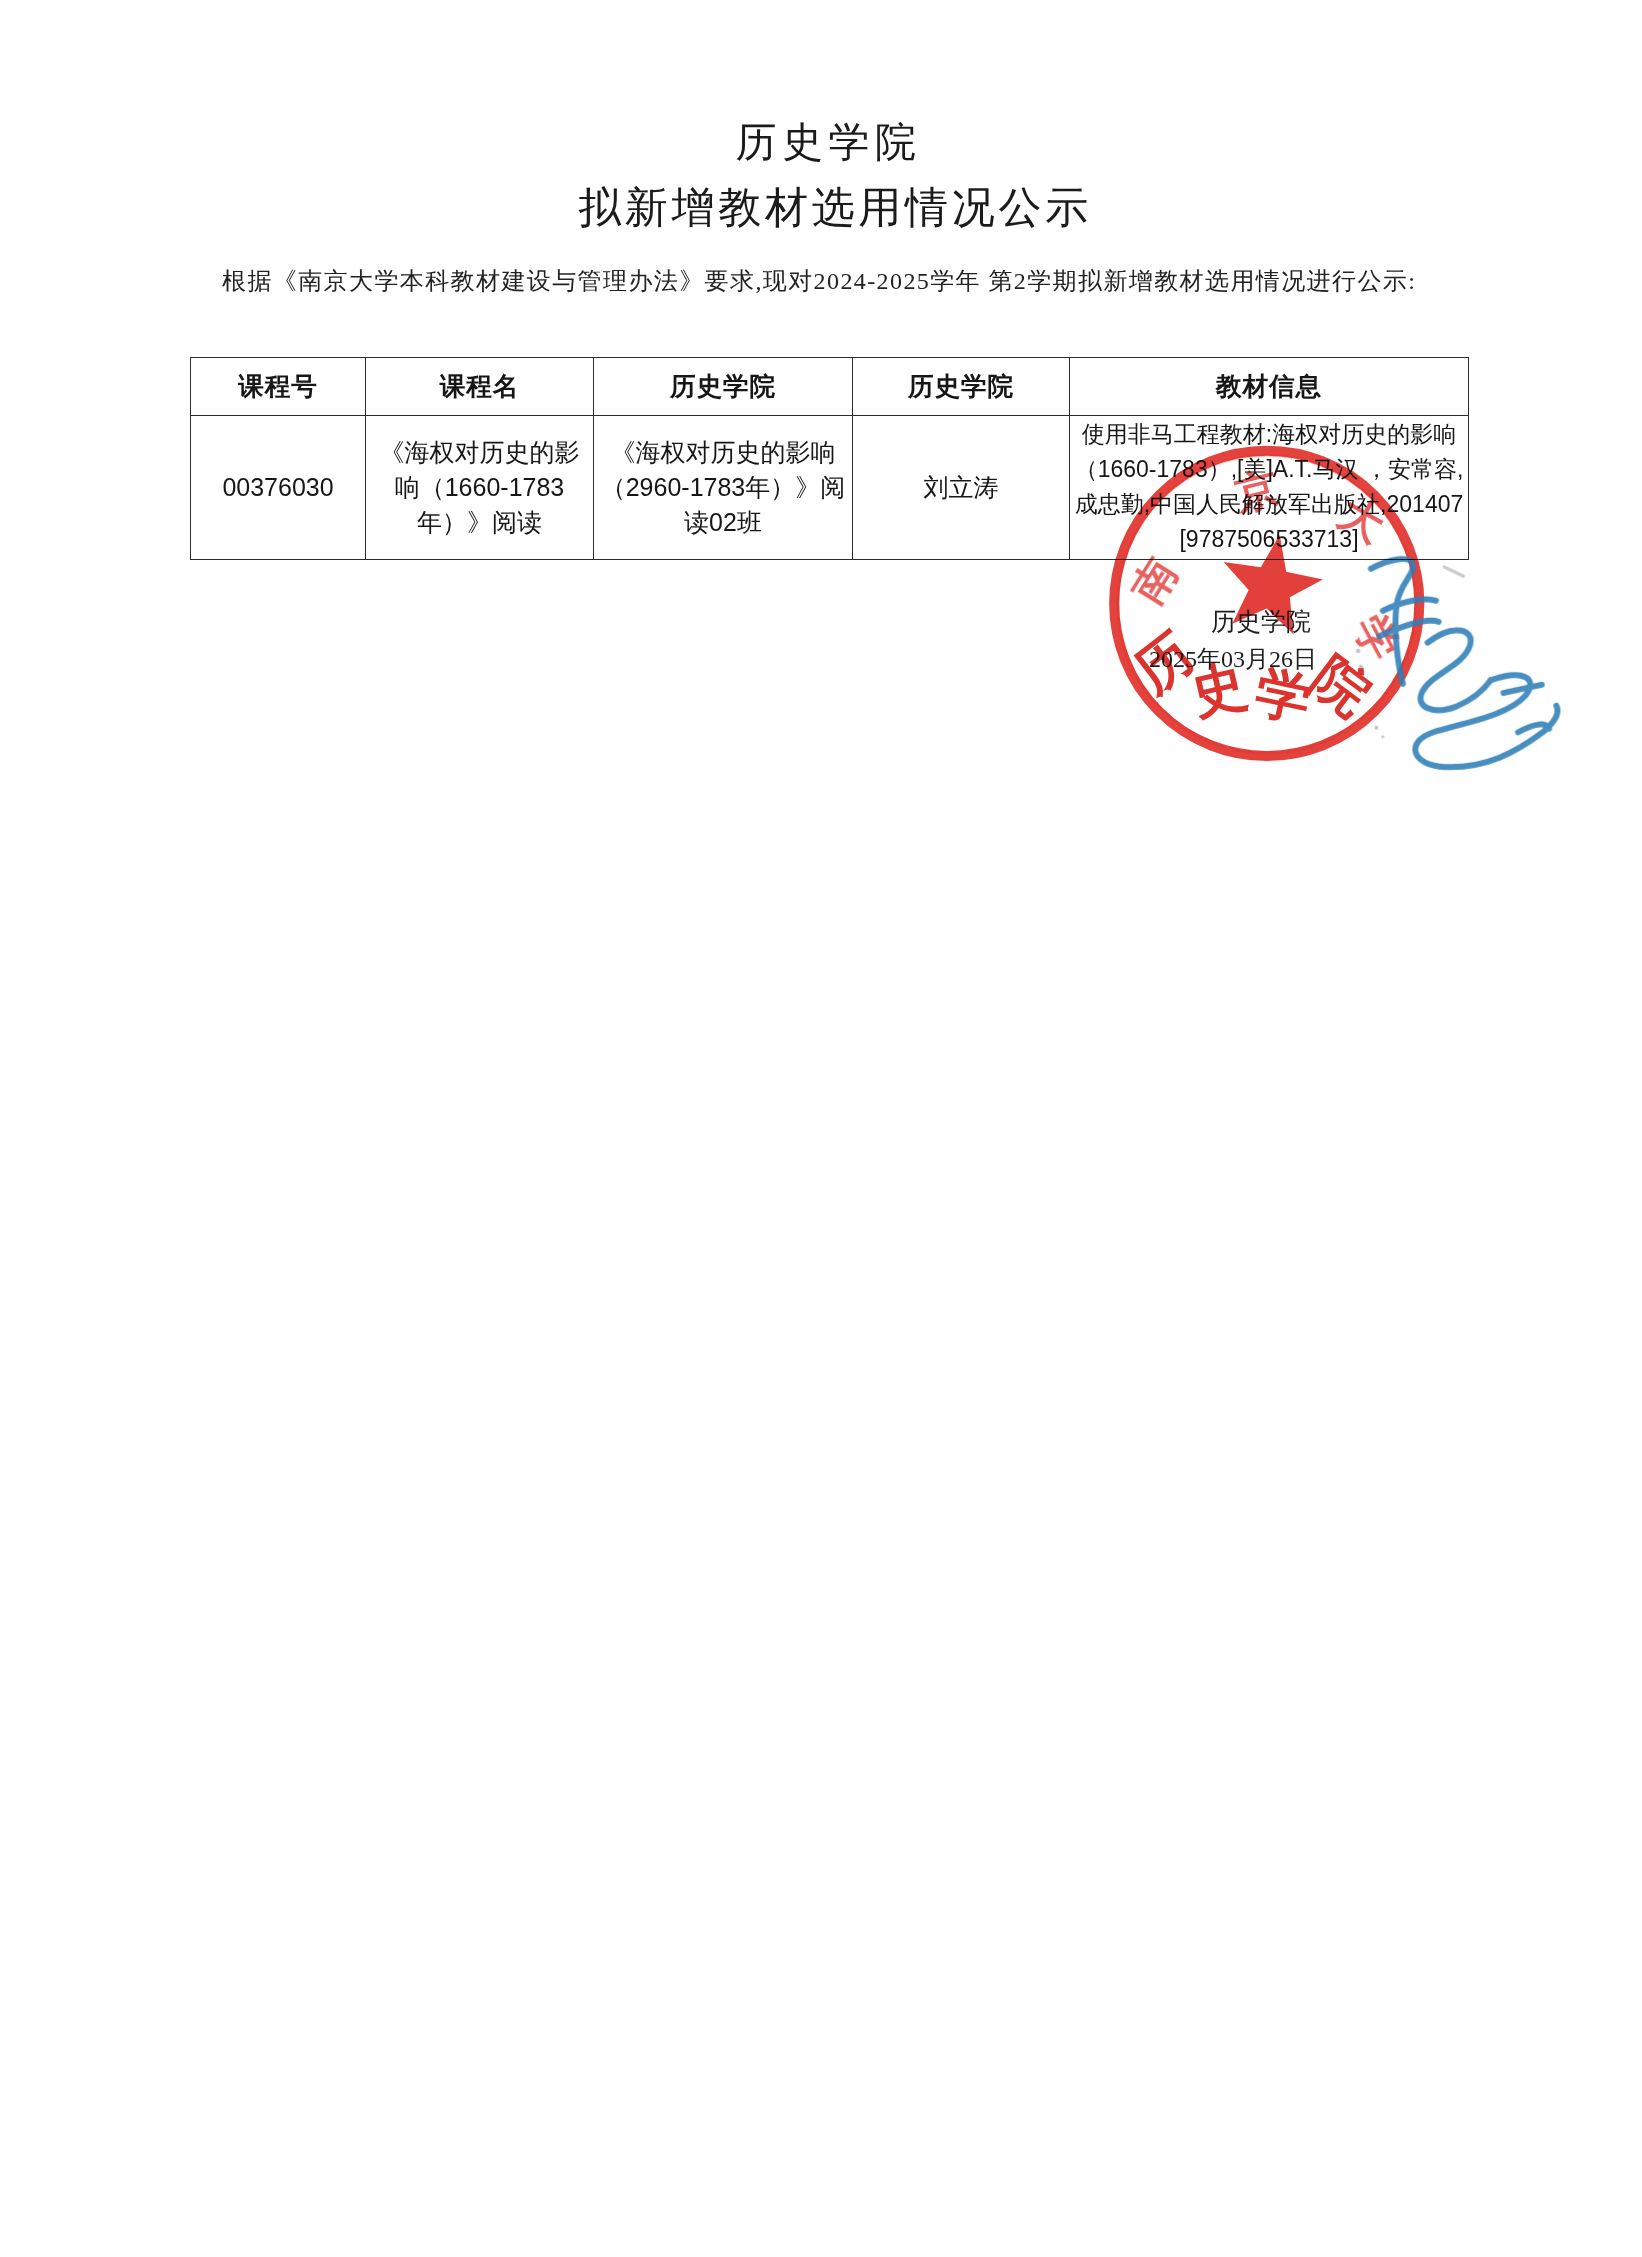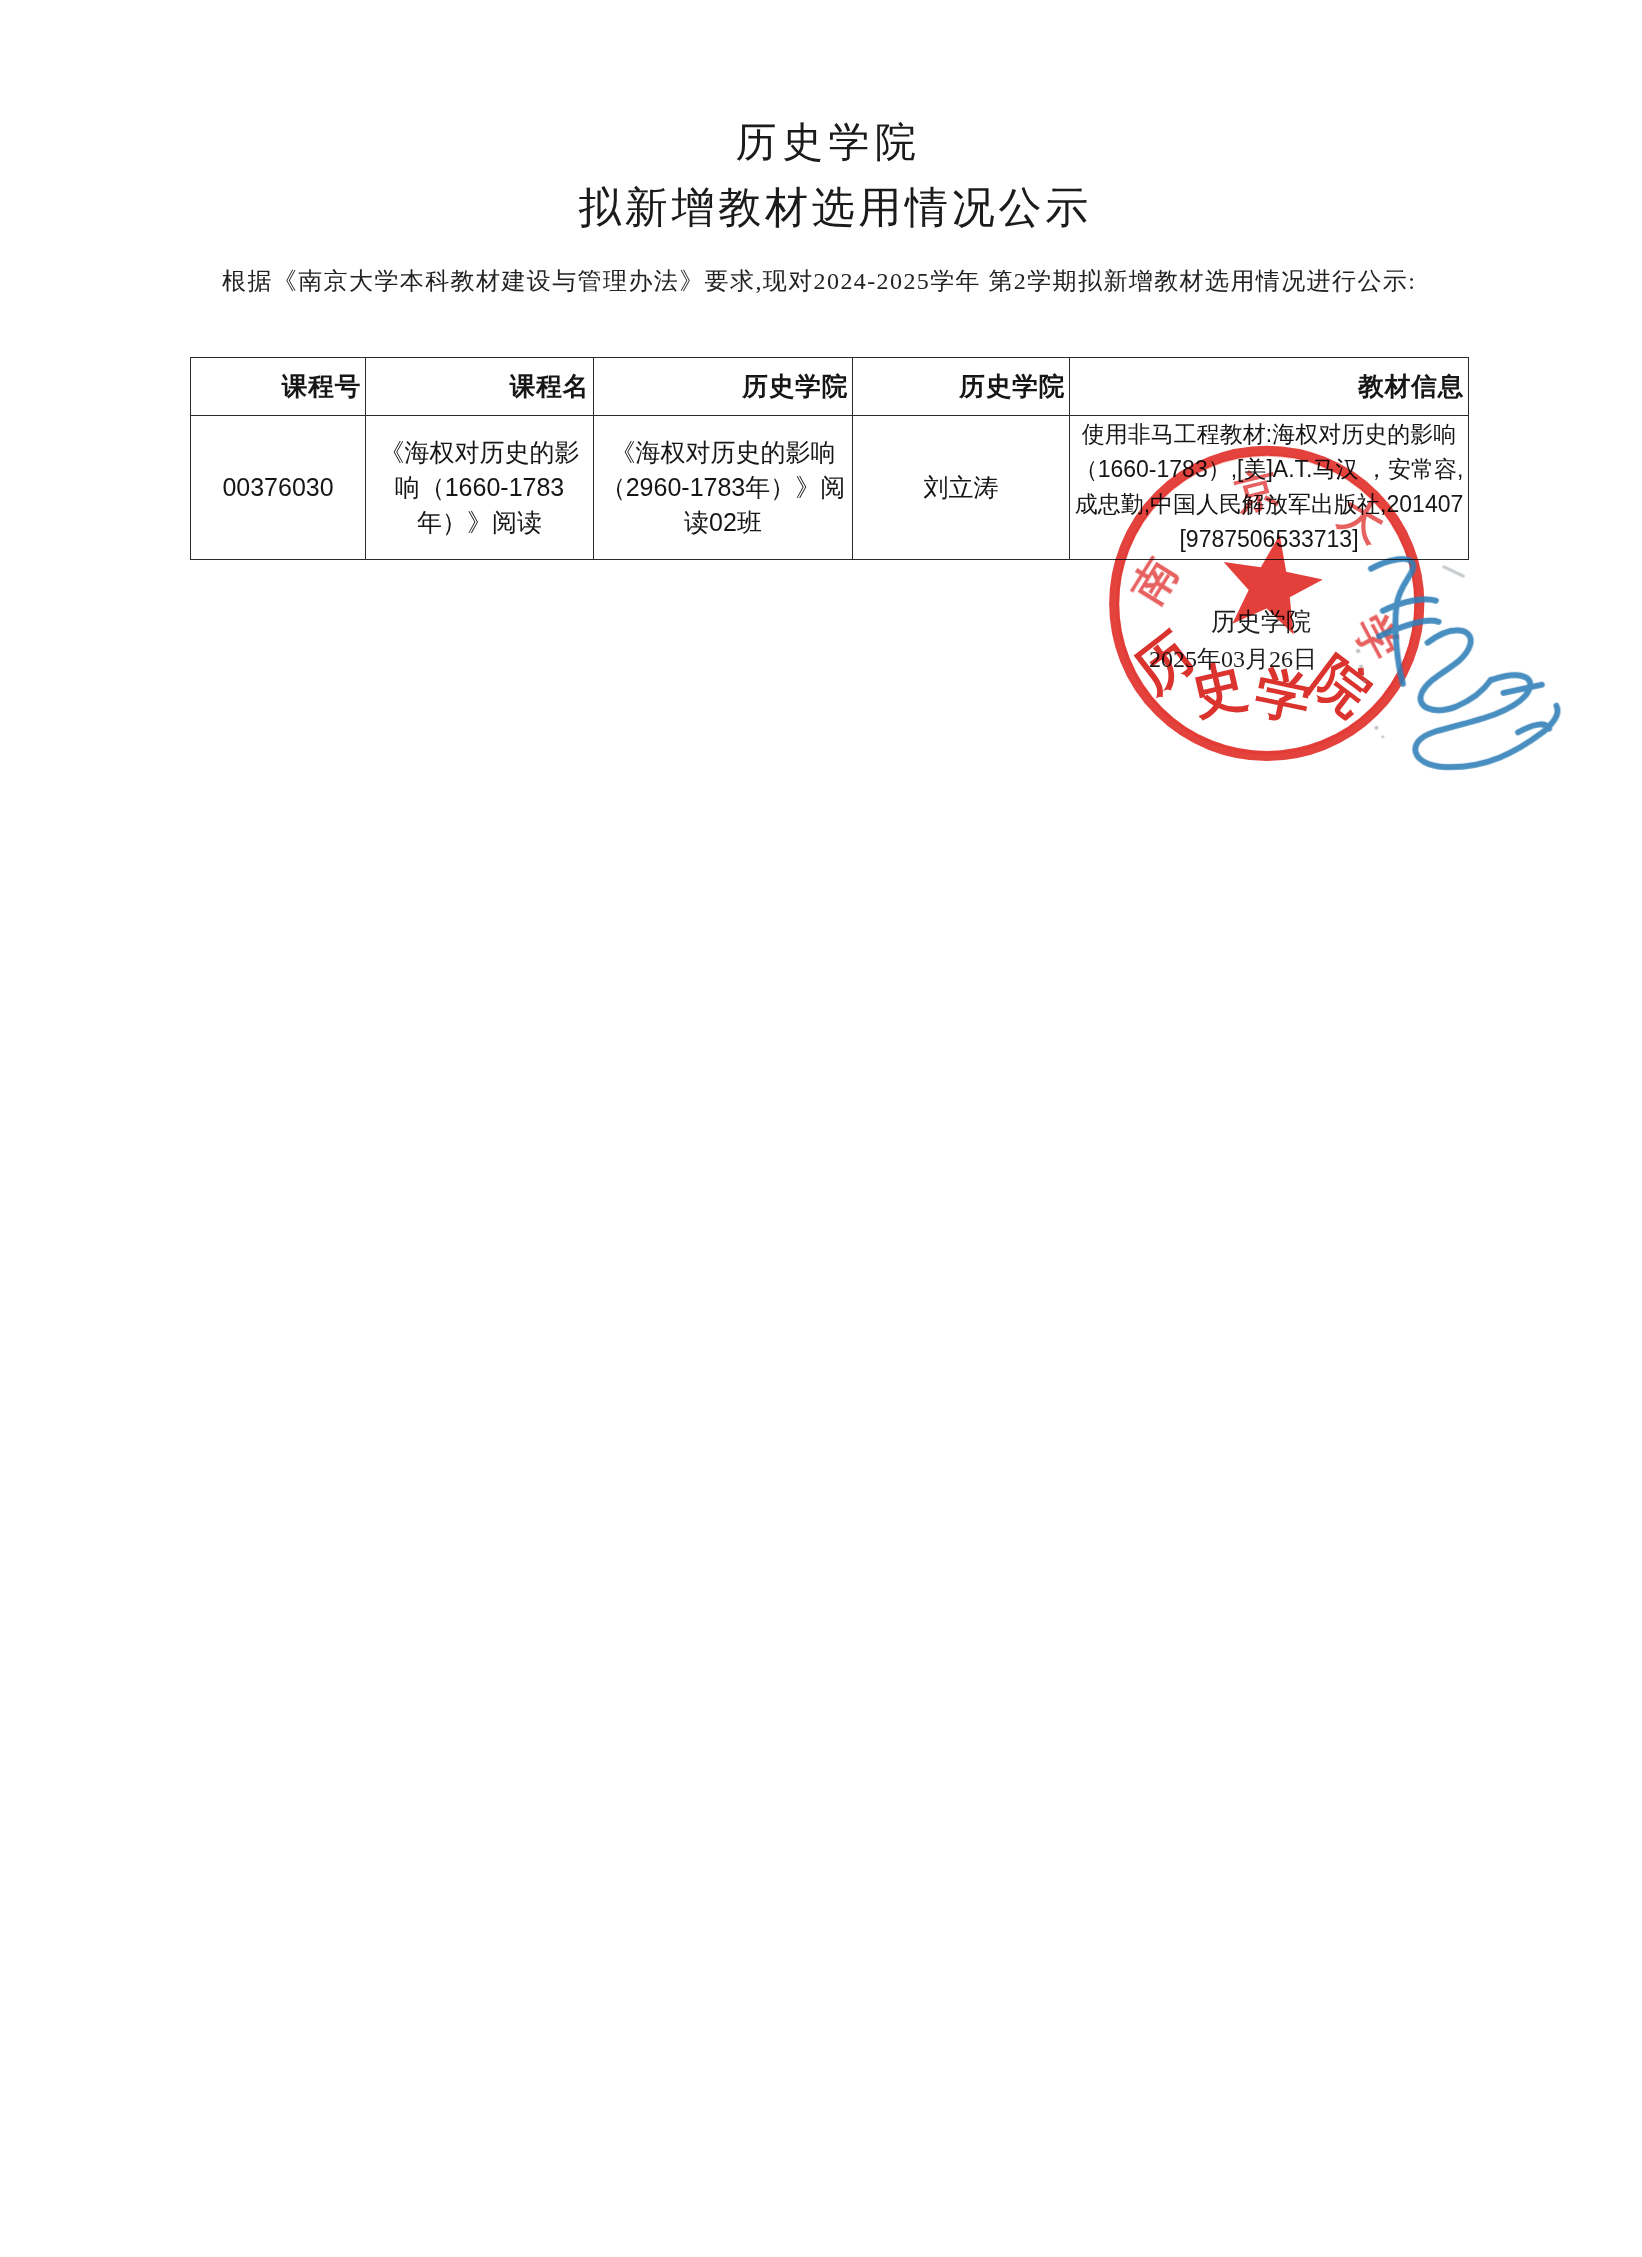--- a/index.html
+++ b/index.html
@@ -27,21 +27,21 @@
   table.doc{
     position:absolute;left:190px;top:357px;width:1278px;
     border-collapse:collapse;table-layout:fixed;
     font-size:25px;color:#161616;
   }
   table.doc th, table.doc td{
     border:1.8px solid #2b2b2b;text-align:center;vertical-align:middle;
     padding:1.8px 3.7px;
   }
   table.doc th{
-    height:53px;font-weight:600;font-size:25.6px;letter-spacing:0.9px;text-align:right;
+    height:53px;font-weight:600;font-size:25.6px;letter-spacing:0.9px;
   }
   table.doc td{height:137px;line-height:35px;}
   td.cell-textbook{
     text-align:left;vertical-align:top;font-size:23px;line-height:35px;
     padding:3.7px 1.8px 1.8px 4.6px;word-break:break-all;letter-spacing:0;margin-left:11px;
   }
   .sig-org{
     left:1179px;top:605px;width:164px;text-align:center;
     font-size:25px;letter-spacing:0px;color:#1e1e1e;
   }

